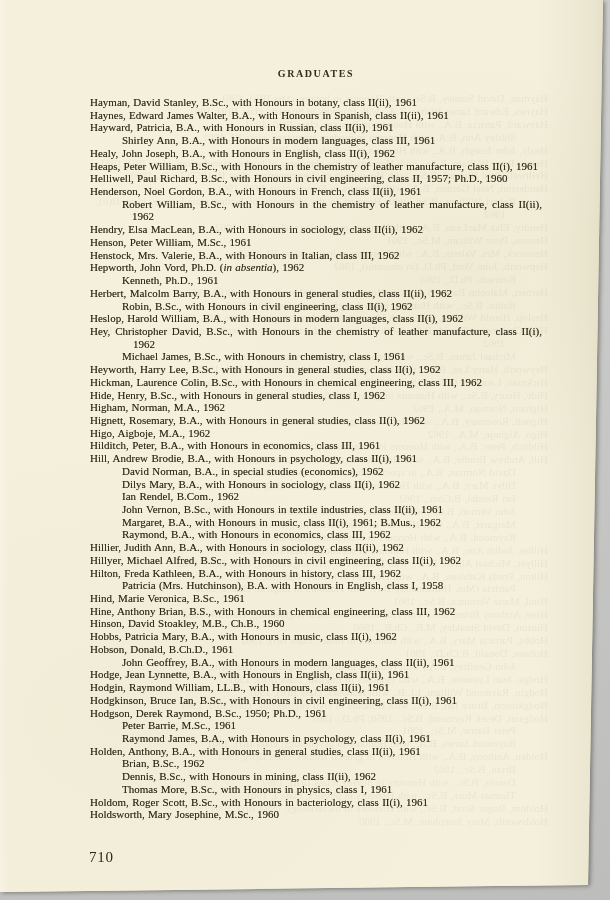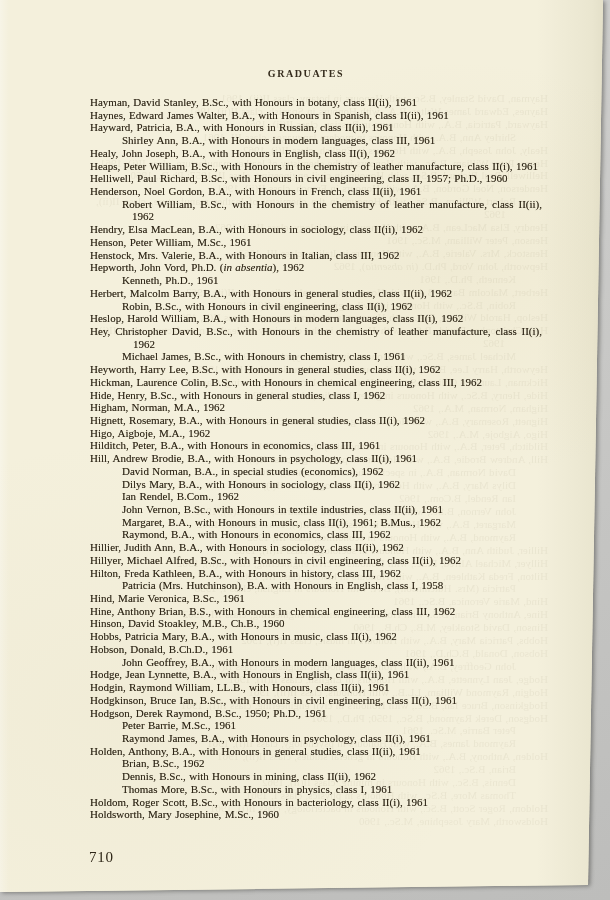--- a/index.html
+++ b/index.html
@@ -28,21 +28,21 @@
   }
   .page-grain {
     position: absolute; inset: 0;
     background:
       radial-gradient(ellipse 420px 300px at 75% 30%, rgba(205,190,140,0.10), rgba(0,0,0,0) 70%),
       radial-gradient(ellipse 500px 400px at 20% 80%, rgba(200,188,150,0.08), rgba(0,0,0,0) 70%);
     pointer-events: none;
   }
   .running-head {
     position: absolute;
-    left: 80px; top: 68px; width: 452px;
+    left: 90px; top: 68px; width: 452px;
     text-align: center;
     font-size: 10px;
     font-weight: bold;
     letter-spacing: 1.6px;
     color: #352c1d;
   }
   .text-block {
     position: absolute;
     left: 90px; top: 96px; width: 452px;
     font-size: 11px;

